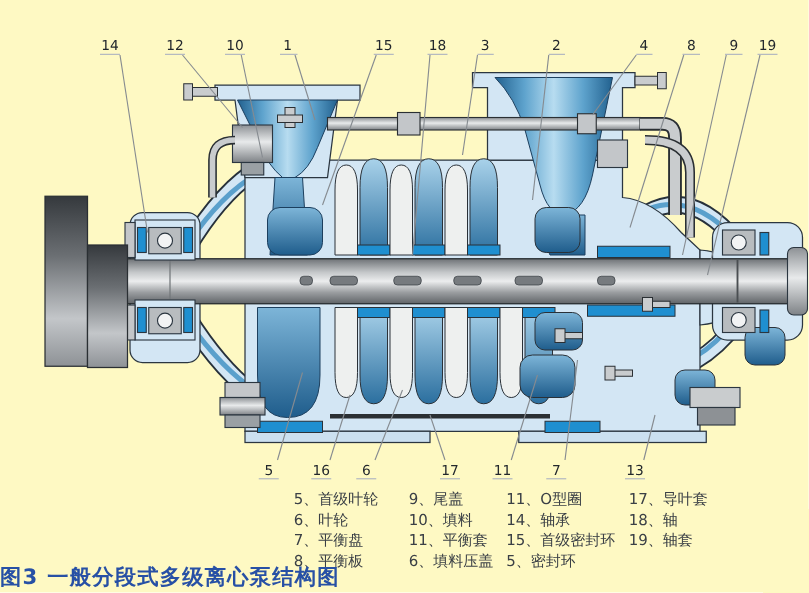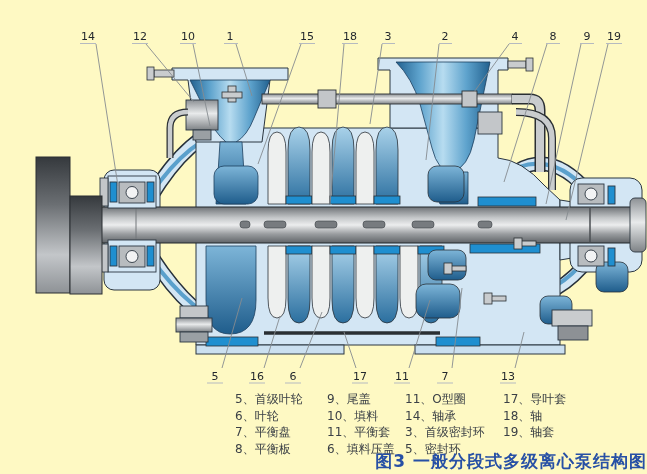--- a/index.html
+++ b/index.html
@@ -6,21 +6,21 @@
   #figure{
     position:relative;width:647px;height:474px;background:#fef9c3;overflow:hidden;
     font-family:"DejaVu Sans","Liberation Sans",sans-serif;
   }
   #pump-svg{position:absolute;left:0;top:0;}
   .callout{font-size:11px;fill:#23282d;font-family:"DejaVu Sans","Liberation Sans",sans-serif;}
   #legend{position:absolute;top:391px;left:0;width:647px;height:62px;}
   .legend-col{position:absolute;top:0;}
   .legend-item{font-size:12px;line-height:16.5px;color:#3b4046;white-space:nowrap;}
   #caption{
-    position:absolute;top:450px;left:0;width:647px;text-align:right;
+    position:absolute;top:450px;left:0;width:647px;text-align:left;
     font-size:17px;font-weight:bold;letter-spacing:1px;
   }
 </style>
 </head>
 <body>
 
 <div id="figure">
 
   <svg id="pump-svg" width="647" height="474" viewBox="0 0 647 474">
     <defs>
@@ -311,21 +311,21 @@
     </div>
     <div class="legend-col" style="left:327px">
       <div class="legend-item">9、尾盖</div>
       <div class="legend-item">10、填料</div>
       <div class="legend-item">11、平衡套</div>
       <div class="legend-item">6、填料压盖</div>
     </div>
     <div class="legend-col" style="left:405px">
       <div class="legend-item">11、O型圈</div>
       <div class="legend-item">14、轴承</div>
-      <div class="legend-item">3、首级密封环</div>
+      <div class="legend-item">15、首级密封环</div>
       <div class="legend-item">5、密封环</div>
     </div>
     <div class="legend-col" style="left:503px">
       <div class="legend-item">17、导叶套</div>
       <div class="legend-item">18、轴</div>
       <div class="legend-item">19、轴套</div>
     </div>
   </div>
 
   <div id="caption" style="color: rgb(39, 80, 165);">图3 一般分段式多级离心泵结构图</div>

